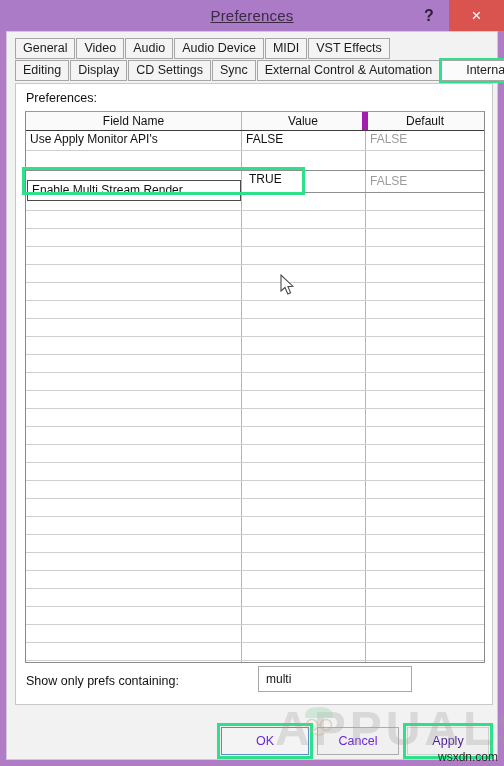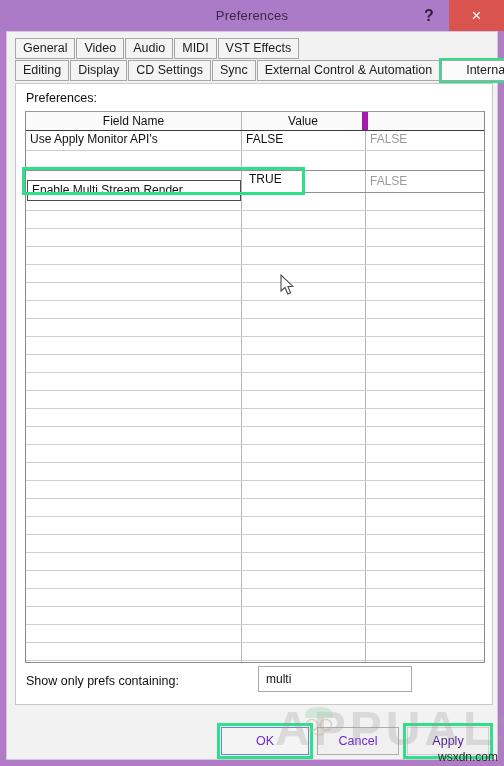--- a/index.html
+++ b/index.html
@@ -14,22 +14,23 @@
     box-sizing:border-box;
   }
   
   .titlebar{
     position:absolute;left:0;top:0;width:504px;height:31px;
     background:#ab7bc7;
   }
   .title-text{
     position:absolute;left:0;top:0;width:504px;height:31px;
     line-height:31px;text-align:center;
-    font-size:13px;color:#3a2a44;
+    font-size:15px;color:#3a2a44;
     letter-spacing:.2px;
+    text-decoration:underline;
   }
   .help-btn{
     position:absolute;right:62px;top:3px;width:26px;height:25px;
     line-height:25px;text-align:center;
     font-size:16px;font-weight:bold;color:#2c1d35;
     cursor:default;
   }
   .close-btn{
     position:absolute;right:0px;top:0px;width:55px;height:31px;
     background:#d9534f;
@@ -207,20 +208,21 @@
   </div>
 
   <div class="client">
 
     <div class="tabstrip">
 
       <div class="tabrow">
         <div class="tab">General</div>
         <div class="tab">Video</div>
         <div class="tab">Audio</div>
+        <div class="tab">Audio Device</div>
         <div class="tab">MIDI</div>
         <div class="tab">VST Effects</div>
       </div>
 
       <div class="tabrow">
         <div class="tab">Editing</div>
         <div class="tab">Display</div>
         <div class="tab">CD Settings</div>
         <div class="tab">Sync</div>
         <div class="tab">External Control &amp; Automation</div>
@@ -231,20 +233,21 @@
 
     <div class="panel">
 
       <div class="panel-label">Preferences:</div>
 
       <div class="grid">
 
         <div class="grid-head">
           <div class="gh c0">Field Name</div>
           <div class="gh c1">Value</div>
+          <div class="gh c2">Default</div>
         </div>
 
         <div class="grid-body">
 
           <div class="row tall">
             <div class="cell c0">Use Apply Monitor API's</div>
             <div class="cell c1">FALSE</div>
             <div class="cell c2 muted">FALSE</div>
           </div>
 

